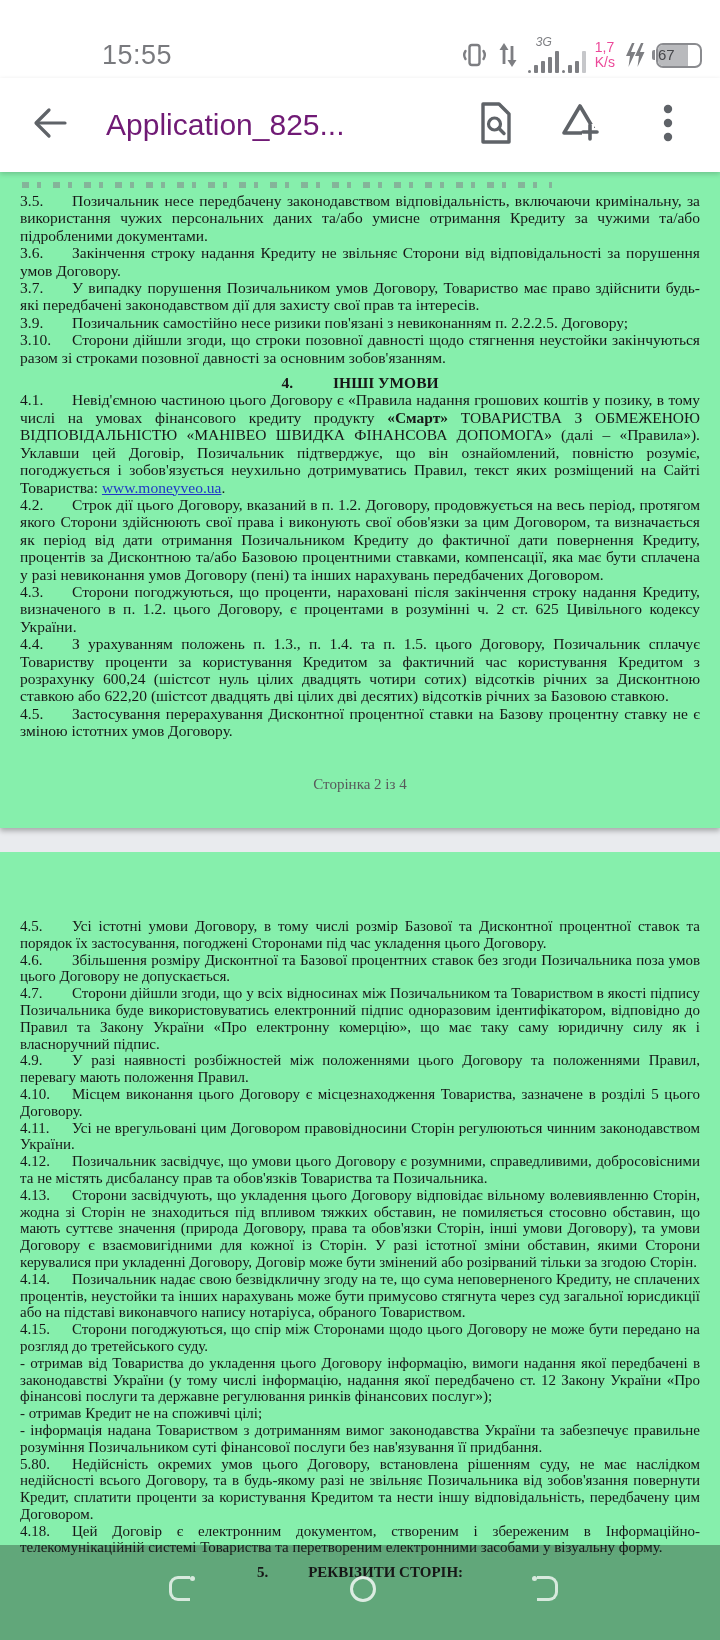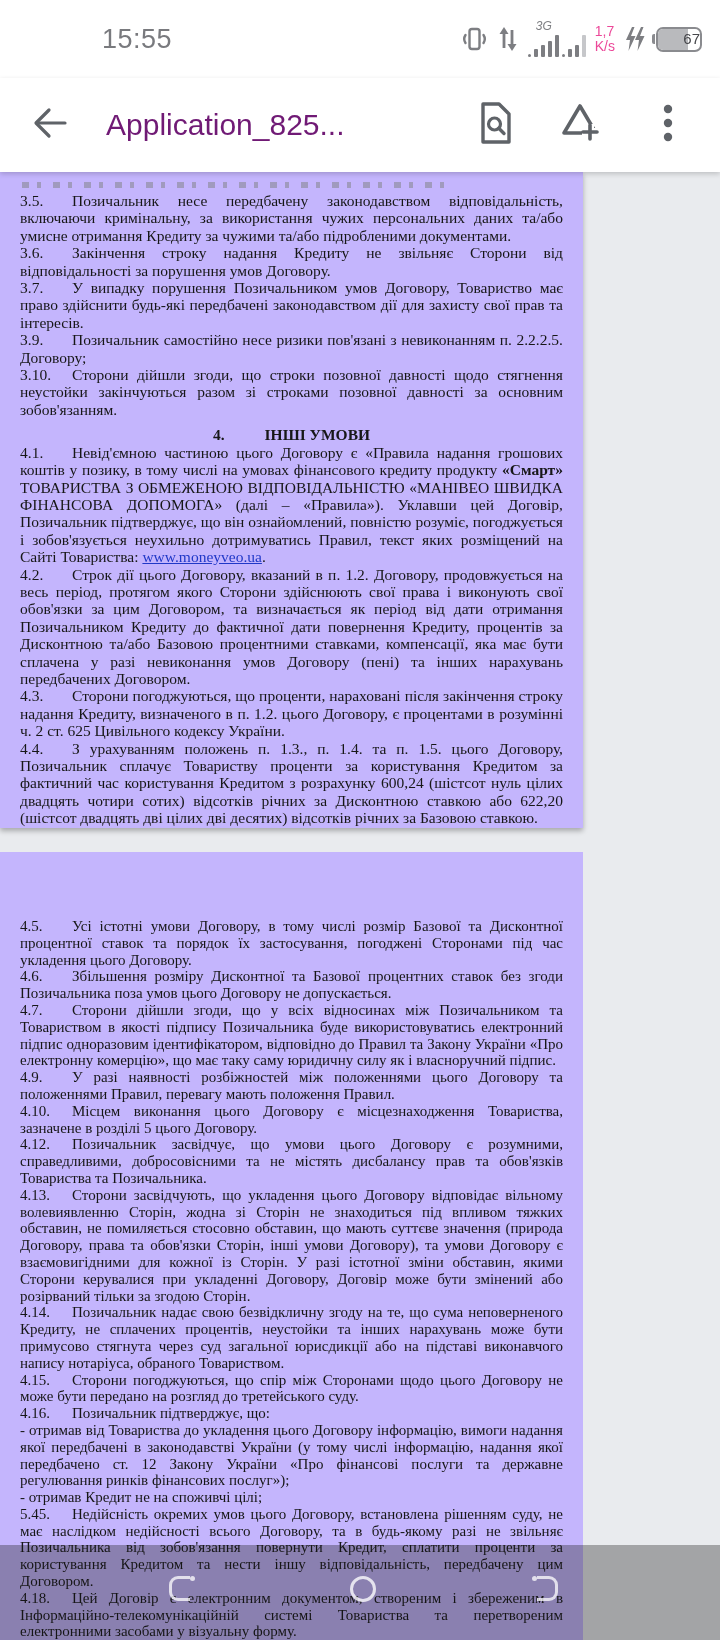--- a/index.html
+++ b/index.html
@@ -1,53 +1,53 @@
 <!DOCTYPE html>
 <html><head>
 <meta charset="utf-8">
 <style>
   * { margin:0; padding:0; box-sizing:border-box; }
   html,body { width:720px; height:1640px; overflow:hidden; background:#fff;
               font-family:"Liberation Sans", sans-serif; }
   .screen { position:relative; width:720px; height:1640px; background:#fff; overflow:hidden; }
 
   
-  .statusbar { position:absolute; top:0; left:0; width:720px; height:78px; background:#fff;
+  .statusbar { position:absolute; top:16px; left:0; width:720px; height:78px; background:#fff;
                display:flex; align-items:center; }
   .sb-time { padding-left:102px; font-size:27px; color:#797a7e; letter-spacing:.5px; }
   .sb-right { margin-left:auto; padding-right:18px; display:flex; align-items:center; gap:9px; color:#7d7e82; }
   .sb-right svg { display:block; }
   .sigblock { position:relative; padding-top:13px;font-style:italic; }
   .g3 { position:absolute; top:-2px; left:8px; font-size:12px; color:#7d7e82; }
   .bars { display:flex; align-items:flex-end; gap:3px; height:23px; }
   .bars i { display:block; width:4px; background:#7d7e82; border-radius:1px; }
   .bars i.dot { width:3px; height:3px; border-radius:50%; }
   .bars i.tall { height:22px; width:4px; }
   .bars i.light { background:#c6c7ca; }
   .speed { font-size:14px; line-height:15px; color:#ec4899; }
   .bolts { display:flex; margin-right:-3px; }
   .bolts svg + svg { margin-left:-4px; }
   .battery { display:flex; align-items:center; }
   .batt-cap { width:3px; height:10px; background:#8a8b8f; border-radius:2px 0 0 2px; margin-right:1px; }
   .batt-body { position:relative; width:46px; height:25px; border:2.5px solid #8a8b8f; border-radius:7px;
                overflow:hidden; background:#fff; }
   .batt-fill { position:absolute; left:0; top:0; bottom:0; width:72%; background:#b9babd; }
-  .batt-num { position:relative; display:block; text-align:right; font-size:15px; line-height:20px; color:#46474b; }
+  .batt-num { position:relative; display:block; text-align:left; font-size:15px; line-height:20px; color:#46474b; }
 
   
   .appbar { position:absolute; top:78px; left:0; width:720px; height:94px; background:#fff;
             display:flex; align-items:center; box-shadow:0 2px 5px rgba(0,0,0,.18); z-index:5; }
   .back-btn { width:70px; padding-left:32px; display:flex; align-items:center; }
   .ab-title { margin-left:36px; font-size:30px; color:#701a75; white-space:nowrap; overflow:hidden; }
   .ab-actions { margin-left:auto; display:flex; align-items:center; gap:42px; padding-right:30px; }
   .ab-actions .icon-btn { width:44px; height:44px; display:flex; align-items:center; justify-content:center; }
 
   
   .viewport { position:absolute; top:172px; left:0; width:720px; height:1468px; background:#e9ebee; }
-  .page { background:#c4b5fd; width:583px; padding:0 20px; }
+  .page { background:#86efac; width:720px; padding:0 20px; }
   .page2 { height:656px; overflow:hidden; padding-top:10px; box-shadow:0 3px 5px rgba(0,0,0,.28); position:relative; z-index:2; }
   .gap { height:24px; }
   .page3 { height:788px; overflow:hidden; padding-top:66px; position:relative; z-index:1; }
 
   .cut-line { height:6px; margin:0 2px 4px 2px; opacity:.55;
               background:repeating-linear-gradient(90deg,#83848a 0 7px,transparent 7px 15px,#83848a 15px 19px,transparent 19px 31px);
               width:78%; }
 
   .para { font-family:"Liberation Serif", serif; font-size:15.5px; line-height:17.4px; color:#171717;
           text-align:justify; hyphens:none; }
@@ -191,28 +191,29 @@
       <div class="doc-footer">Сторінка 2 із 4</div>
     </div>
     <div class="gap"></div>
     <div class="page page3">
       <div>
           <p class="para"><span class="num">4.5.</span><span>Усі істотні умови Договору, в тому числі розмір Базової та Дисконтної процентної ставок та порядок їх застосування, погоджені Сторонами під час укладення цього Договору.</span></p>
           <p class="para"><span class="num">4.6.</span><span>Збільшення розміру Дисконтної та Базової процентних ставок без згоди Позичальника поза умов цього Договору не допускається.</span></p>
           <p class="para"><span class="num">4.7.</span><span>Сторони дійшли згоди, що у всіх відносинах між Позичальником та Товариством в якості підпису Позичальника буде використовуватись електронний підпис одноразовим ідентифікатором, відповідно до Правил та Закону України «Про електронну комерцію», що має таку саму юридичну силу як і власноручний підпис.</span></p>
           <p class="para"><span class="num">4.9.</span><span>У разі наявності розбіжностей між положеннями цього Договору та положеннями Правил, перевагу мають положення Правил.</span></p>
           <p class="para"><span class="num">4.10.</span><span>Місцем виконання цього Договору є місцезнаходження Товариства, зазначене в розділі 5 цього Договору.</span></p>
+          <p class="para"><span class="num">4.11.</span><span>Усі не врегульовані цим Договором правовідносини Сторін регулюються чинним законодавством України.</span></p>
           <p class="para"><span class="num">4.12.</span><span>Позичальник засвідчує, що умови цього Договору є розумними, справедливими, добросовісними та не містять дисбалансу прав та обов'язків Товариства та Позичальника.</span></p>
           <p class="para"><span class="num">4.13.</span><span>Сторони засвідчують, що укладення цього Договору відповідає вільному волевиявленню Сторін, жодна зі Сторін не знаходиться під впливом тяжких обставин, не помиляється стосовно обставин, що мають суттєве значення (природа Договору, права та обов'язки Сторін, інші умови Договору), та умови Договору є взаємовигідними для кожної із Сторін. У разі істотної зміни обставин, якими Сторони керувалися при укладенні Договору, Договір може бути змінений або розірваний тільки за згодою Сторін.</span></p>
           <p class="para"><span class="num">4.14.</span><span>Позичальник надає свою безвідкличну згоду на те, що сума неповерненого Кредиту, не сплачених процентів, неустойки та інших нарахувань може бути примусово стягнута через суд загальної юрисдикції або на підставі виконавчого напису нотаріуса, обраного Товариством.</span></p>
           <p class="para"><span class="num">4.15.</span><span>Сторони погоджуються, що спір між Сторонами щодо цього Договору не може бути передано на розгляд до третейського суду.</span></p>
-          <p class="para"><span class="num">4.16.</span><span>Позичальник підтверджує, що:</span></p>
           <p class="para"><span>- отримав від Товариства до укладення цього Договору інформацію, вимоги надання якої передбачені в законодавстві України (у тому числі інформацію, надання якої передбачено ст. 12 Закону України «Про фінансові послуги та державне регулювання ринків фінансових послуг»);</span></p>
           <p class="para"><span>- отримав Кредит не на споживчі цілі;</span></p>
-          <p class="para"><span class="num">5.45.</span><span>Недійсність окремих умов цього Договору, встановлена рішенням суду, не має наслідком недійсності всього Договору, та в будь-якому разі не звільняє Позичальника від зобов'язання повернути Кредит, сплатити проценти за користування Кредитом та нести іншу відповідальність, передбачену цим Договором.</span></p>
+          <p class="para"><span>- інформація надана Товариством з дотриманням вимог законодавства України та забезпечує правильне розуміння Позичальником суті фінансової послуги без нав'язування її придбання.</span></p>
+          <p class="para"><span class="num">5.80.</span><span>Недійсність окремих умов цього Договору, встановлена рішенням суду, не має наслідком недійсності всього Договору, та в будь-якому разі не звільняє Позичальника від зобов'язання повернути Кредит, сплатити проценти за користування Кредитом та нести іншу відповідальність, передбачену цим Договором.</span></p>
           <p class="para"><span class="num">4.18.</span><span>Цей Договір є електронним документом, створеним і збереженим в Інформаційно-телекомунікаційній системі Товариства та перетвореним електронними засобами у візуальну форму.</span></p>
           <p class="para heading heading5"><span class="num">5.</span><span>РЕКВІЗИТИ СТОРІН:</span></p>
         </div>
     </div>
   </div>
 
   <div class="navbar">
     <span class="nav-ic nav-left"></span>
     <span class="nav-ic nav-home"></span>
     <span class="nav-ic nav-right"></span>

